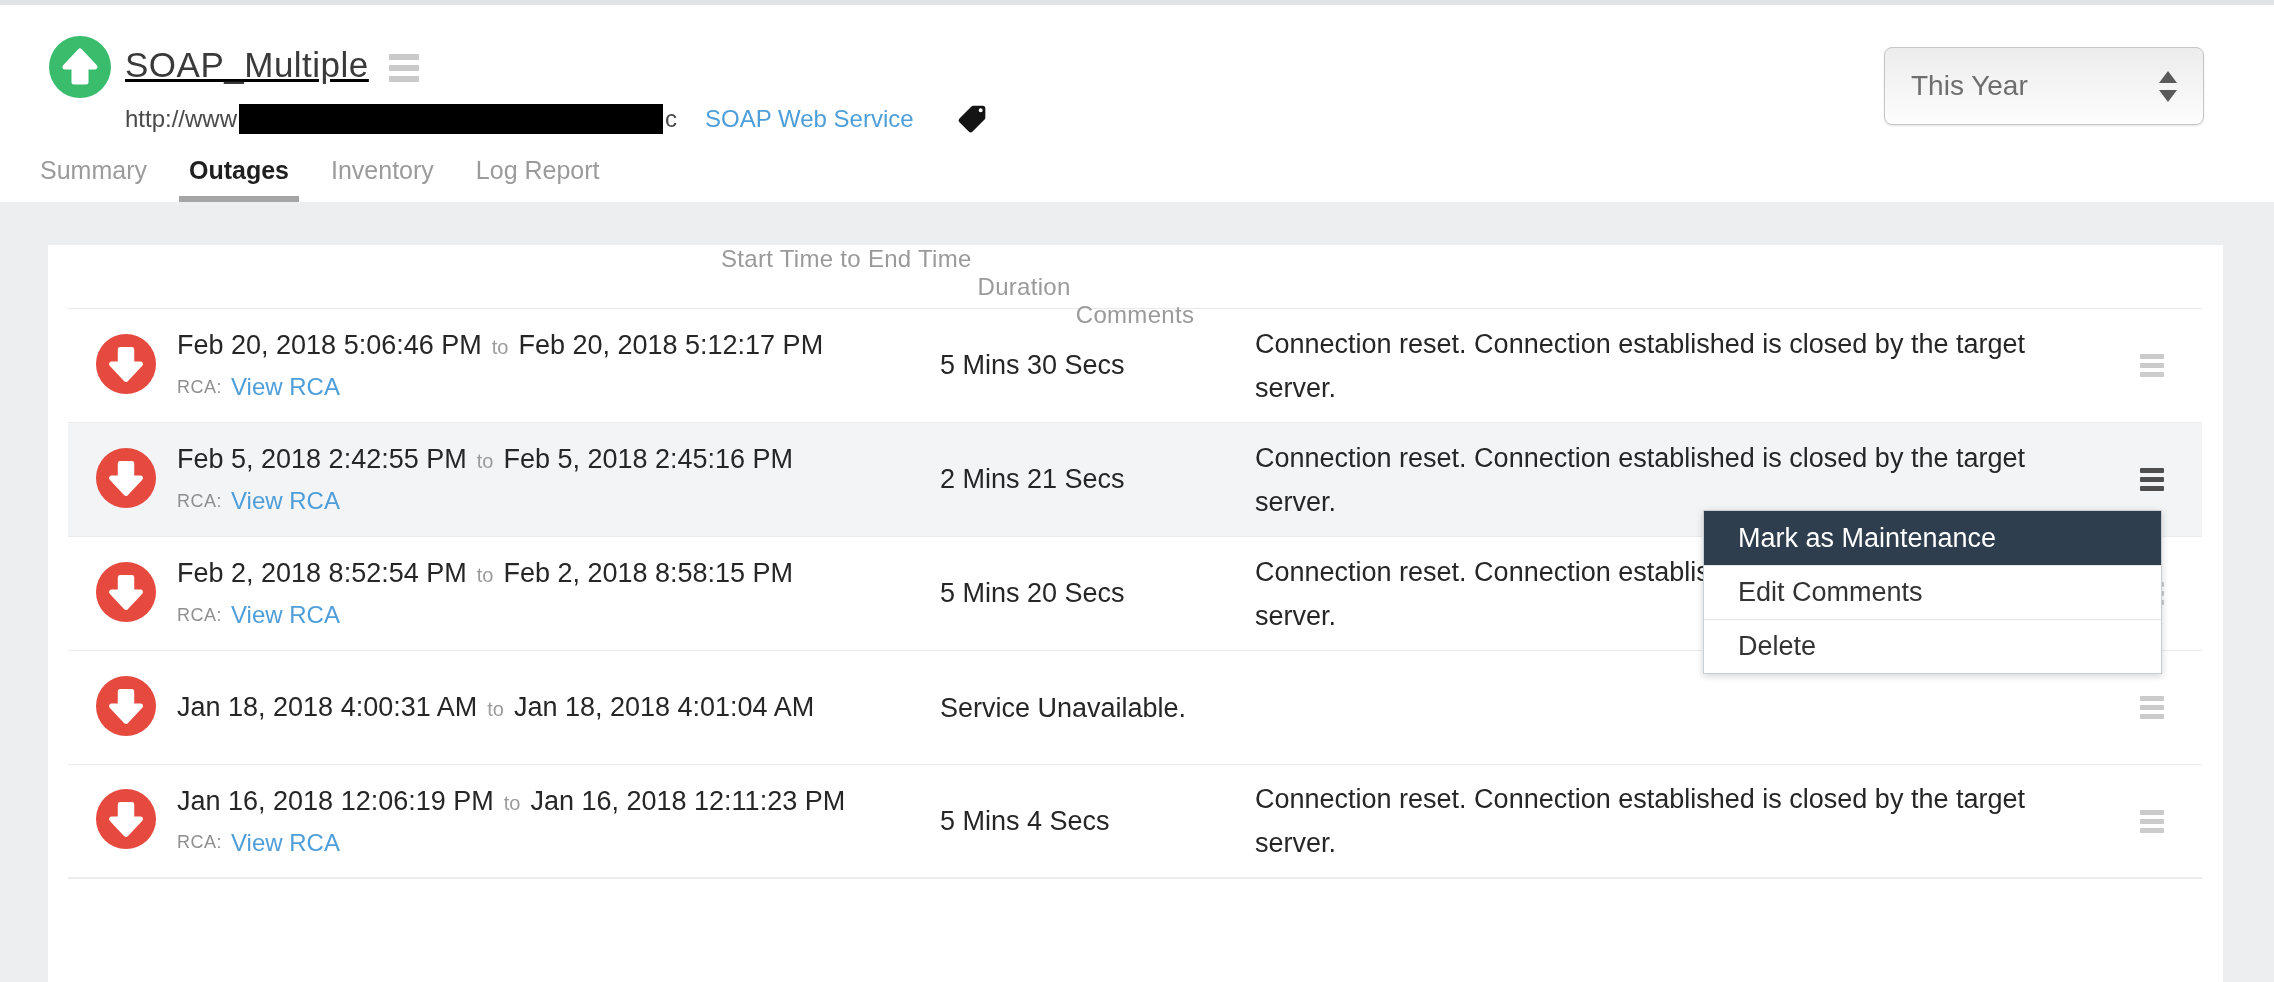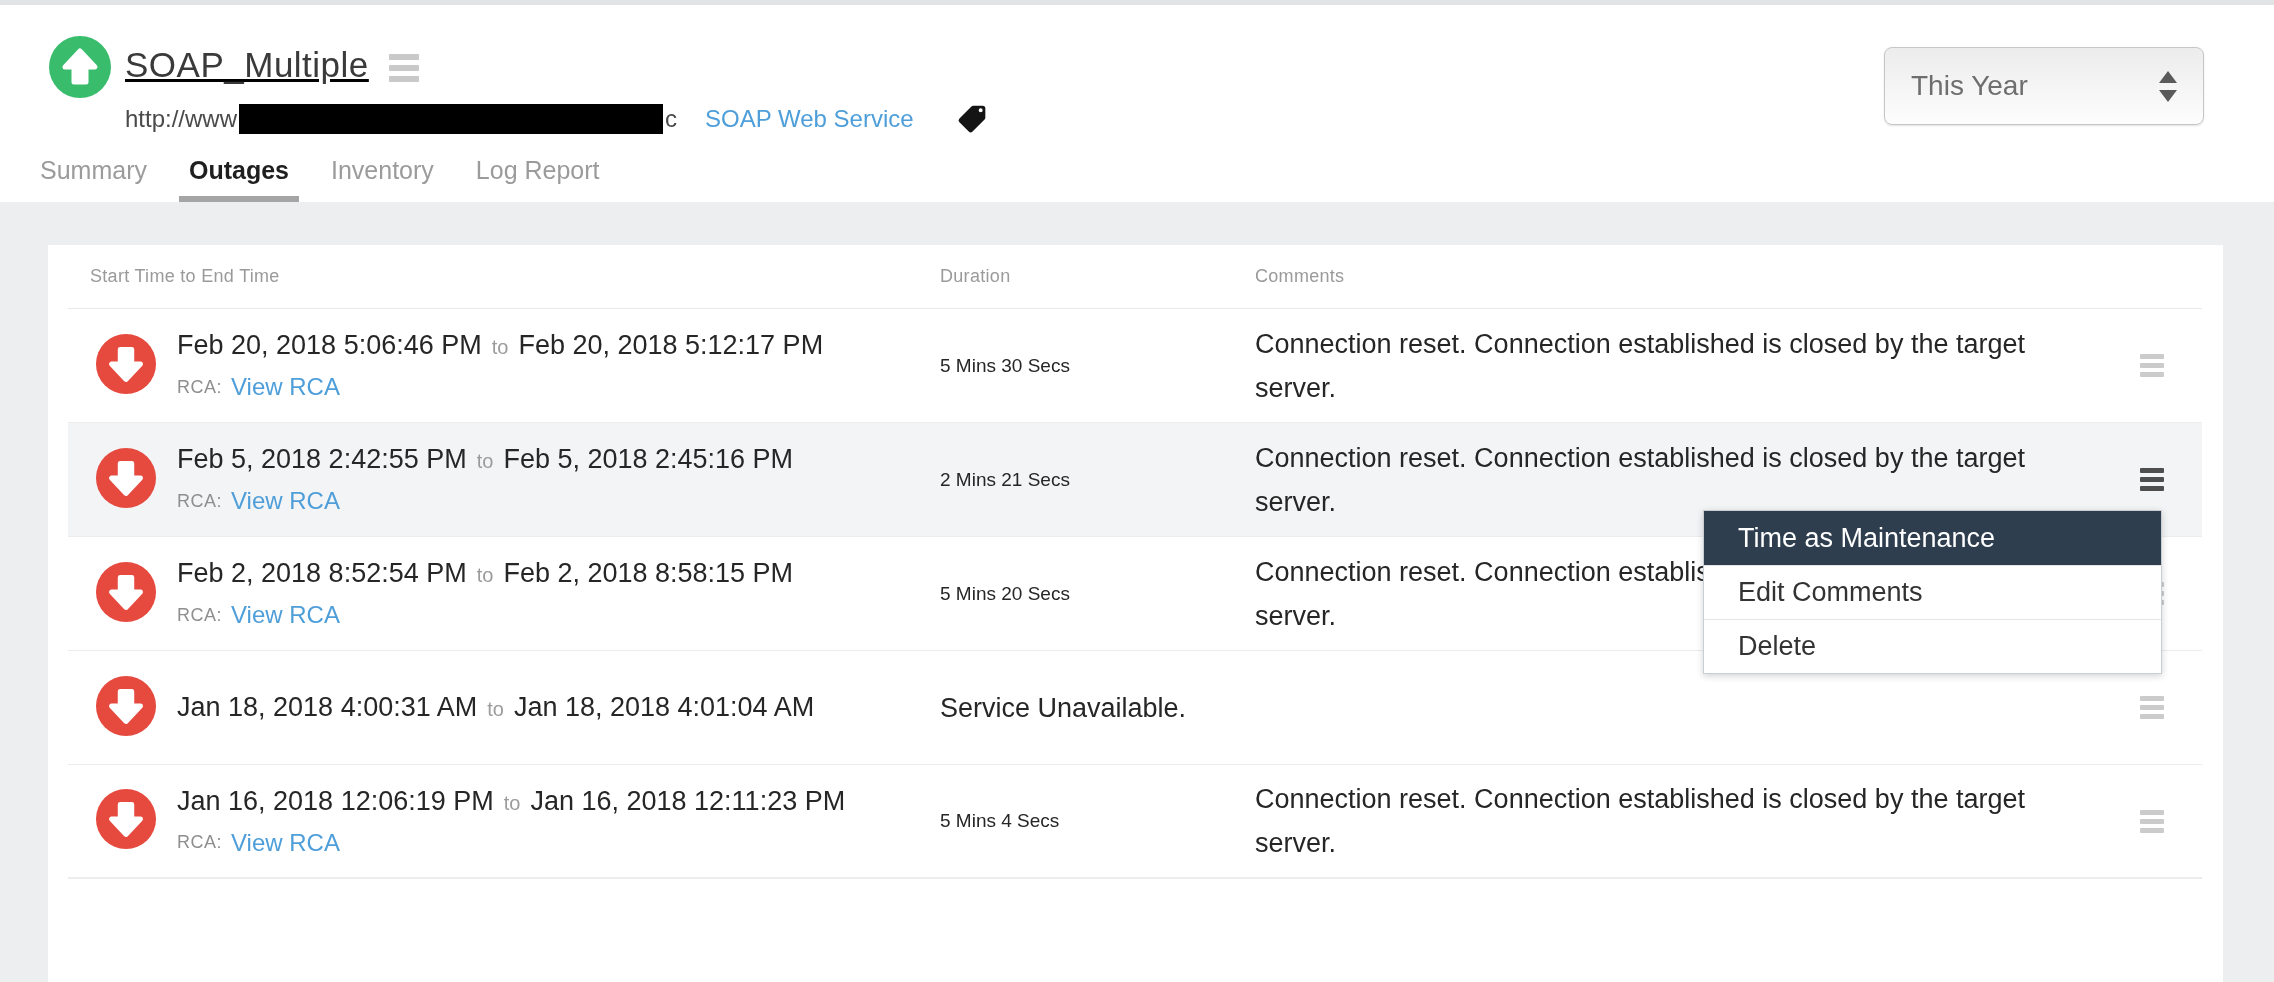--- a/index.html
+++ b/index.html
@@ -34,39 +34,39 @@
   .tabs { position:absolute; left:40px; bottom:0; display:flex; }
   .tab { font-size:25px; color:#9b9b9b; padding-bottom:17px; margin-right:42px; position:relative; cursor:pointer; white-space:nowrap; }
   .tab.active { color:#1f1f1f; font-weight:bold; }
   .tab.active::after { content:""; position:absolute; left:-10px; right:-10px; bottom:0; height:6px; background:#a5a5a5; }
 
   
   .main { background:#eceeef; height:780px; padding-top:43px; }
   .card { background:#fff; margin:0 51px 0 48px; height:737px; padding:0 21px 0 20px; }
 
   .table-head { display:flex; align-items:center; height:64px; border-bottom:1px solid #e9e9e9;
-    color:#9a9a9a; font-size:18px; letter-spacing:.3px; }
+    color:#9a9a9a; font-size:24px; letter-spacing:.3px;flex-direction:column; }
   .hc1 { width:872px; padding-left:22px; }
   .hc2 { width:315px; }
   .hc3 { flex:1; }
   .hc4 { width:68px; }
 
   .row { display:flex; align-items:center; height:114px; border-bottom:1px solid #ececec; }
   .row.active { background:#f3f4f5; }
   .row:last-child { border-bottom:2px solid #ececec; }
 
   .cell-main { width:872px; display:flex; align-items:center; padding-left:27px; gap:20px; }
   .times { display:flex; flex-direction:column; justify-content:center; }
   .date-line { font-size:27px; color:#262626; white-space:nowrap; }
   .to-word { font-size:20px; color:#9b9b9b; margin:0 10px; }
   .rca-line { margin-top:12px; display:flex; align-items:center; }
   .rca-label { font-size:18px; color:#8f8f8f; letter-spacing:.5px; }
   .rca-link { font-size:24px; color:#4e9ed9; margin-left:9px; cursor:pointer; }
 
-  .cell-duration { width:315px; font-size:19px; color:#262626; }
+  .cell-duration { width:315px; font-size:27px; color:#262626; }
   .cell-comment { flex:1; font-size:27px; color:#262626; line-height:44px; padding-right:92px; }
   .cell-menu { width:68px; display:flex; }
   .row-menu-icon { display:flex; flex-direction:column; gap:4px; cursor:pointer; padding:6px; }
   .row-menu-icon span { width:24px; height:5px; background:#cbcbcb; border-radius:1px; }
   .row-menu-icon.dark span { background:#4e4e4e; }
 
   
   .context-menu { position:absolute; left:1703px; top:510px; width:459px; background:#fff;
     border:1px solid #c9ced2; box-shadow:0 2px 7px rgba(0,0,0,.18); z-index:10; }
   .menu-item { height:54px; display:flex; align-items:center; padding-left:34px; font-size:27px;
@@ -271,16 +271,16 @@
               <span></span>
               <span></span>
       </span>
     </div>
   </div>
 </div>
   </section>
 </main>
 
 <div class="context-menu">
-    <div class="menu-item selected">Time as Maintenance</div>
+    <div class="menu-item selected">Mark as Maintenance</div>
     <div class="menu-item">Edit Comments</div>
     <div class="menu-item">Delete</div>
   </div>
 
 </body></html>

